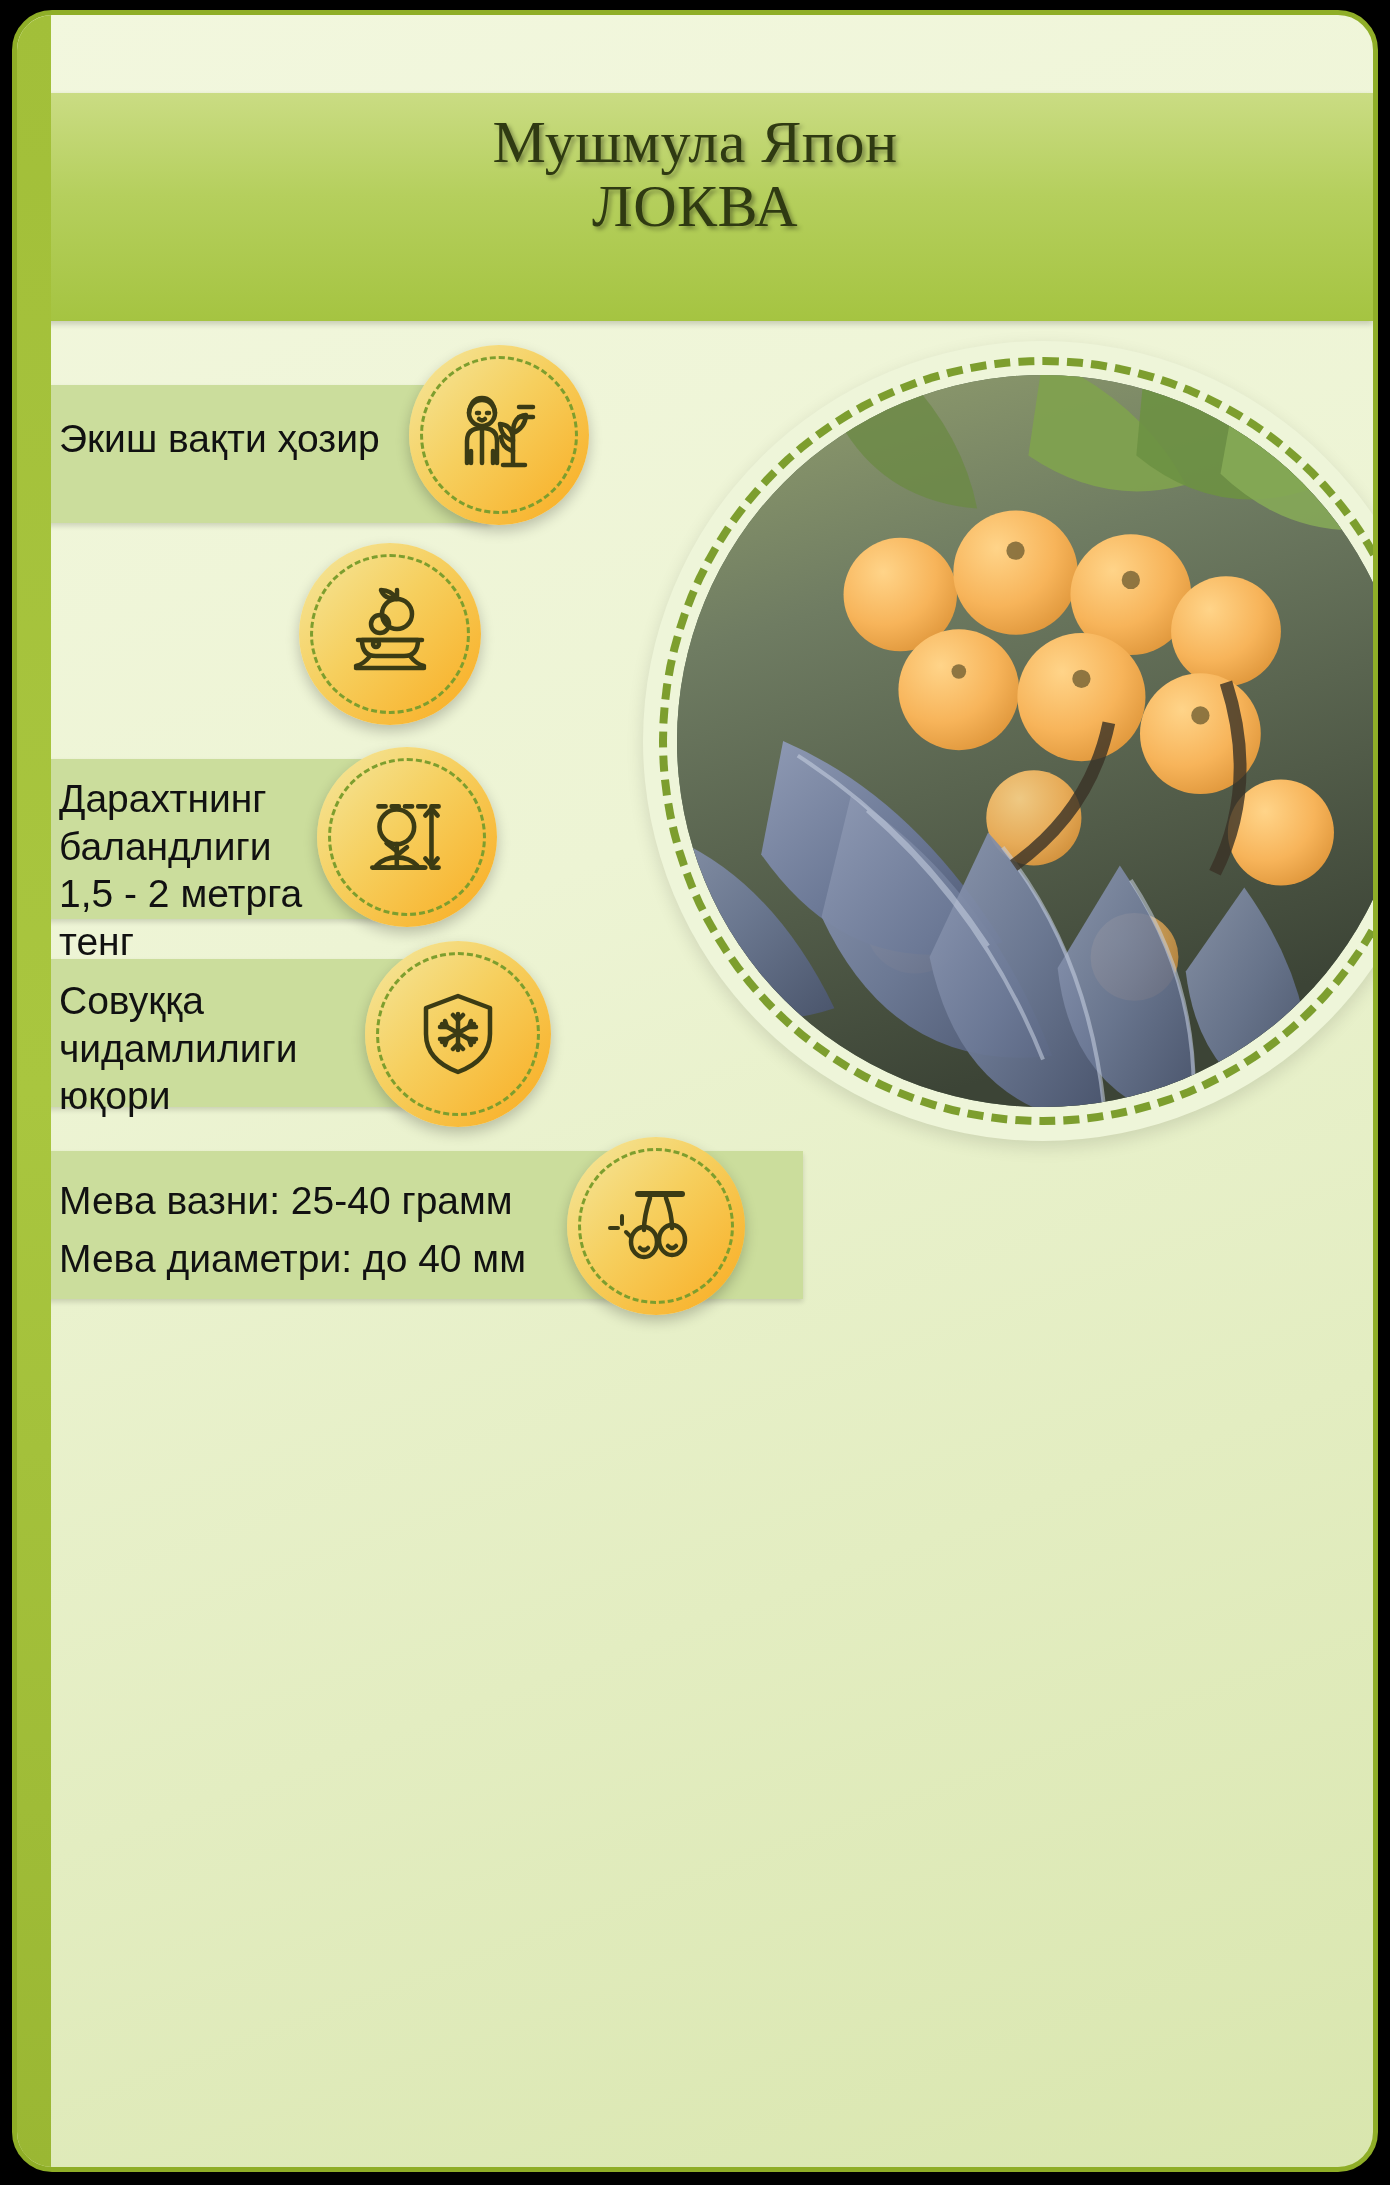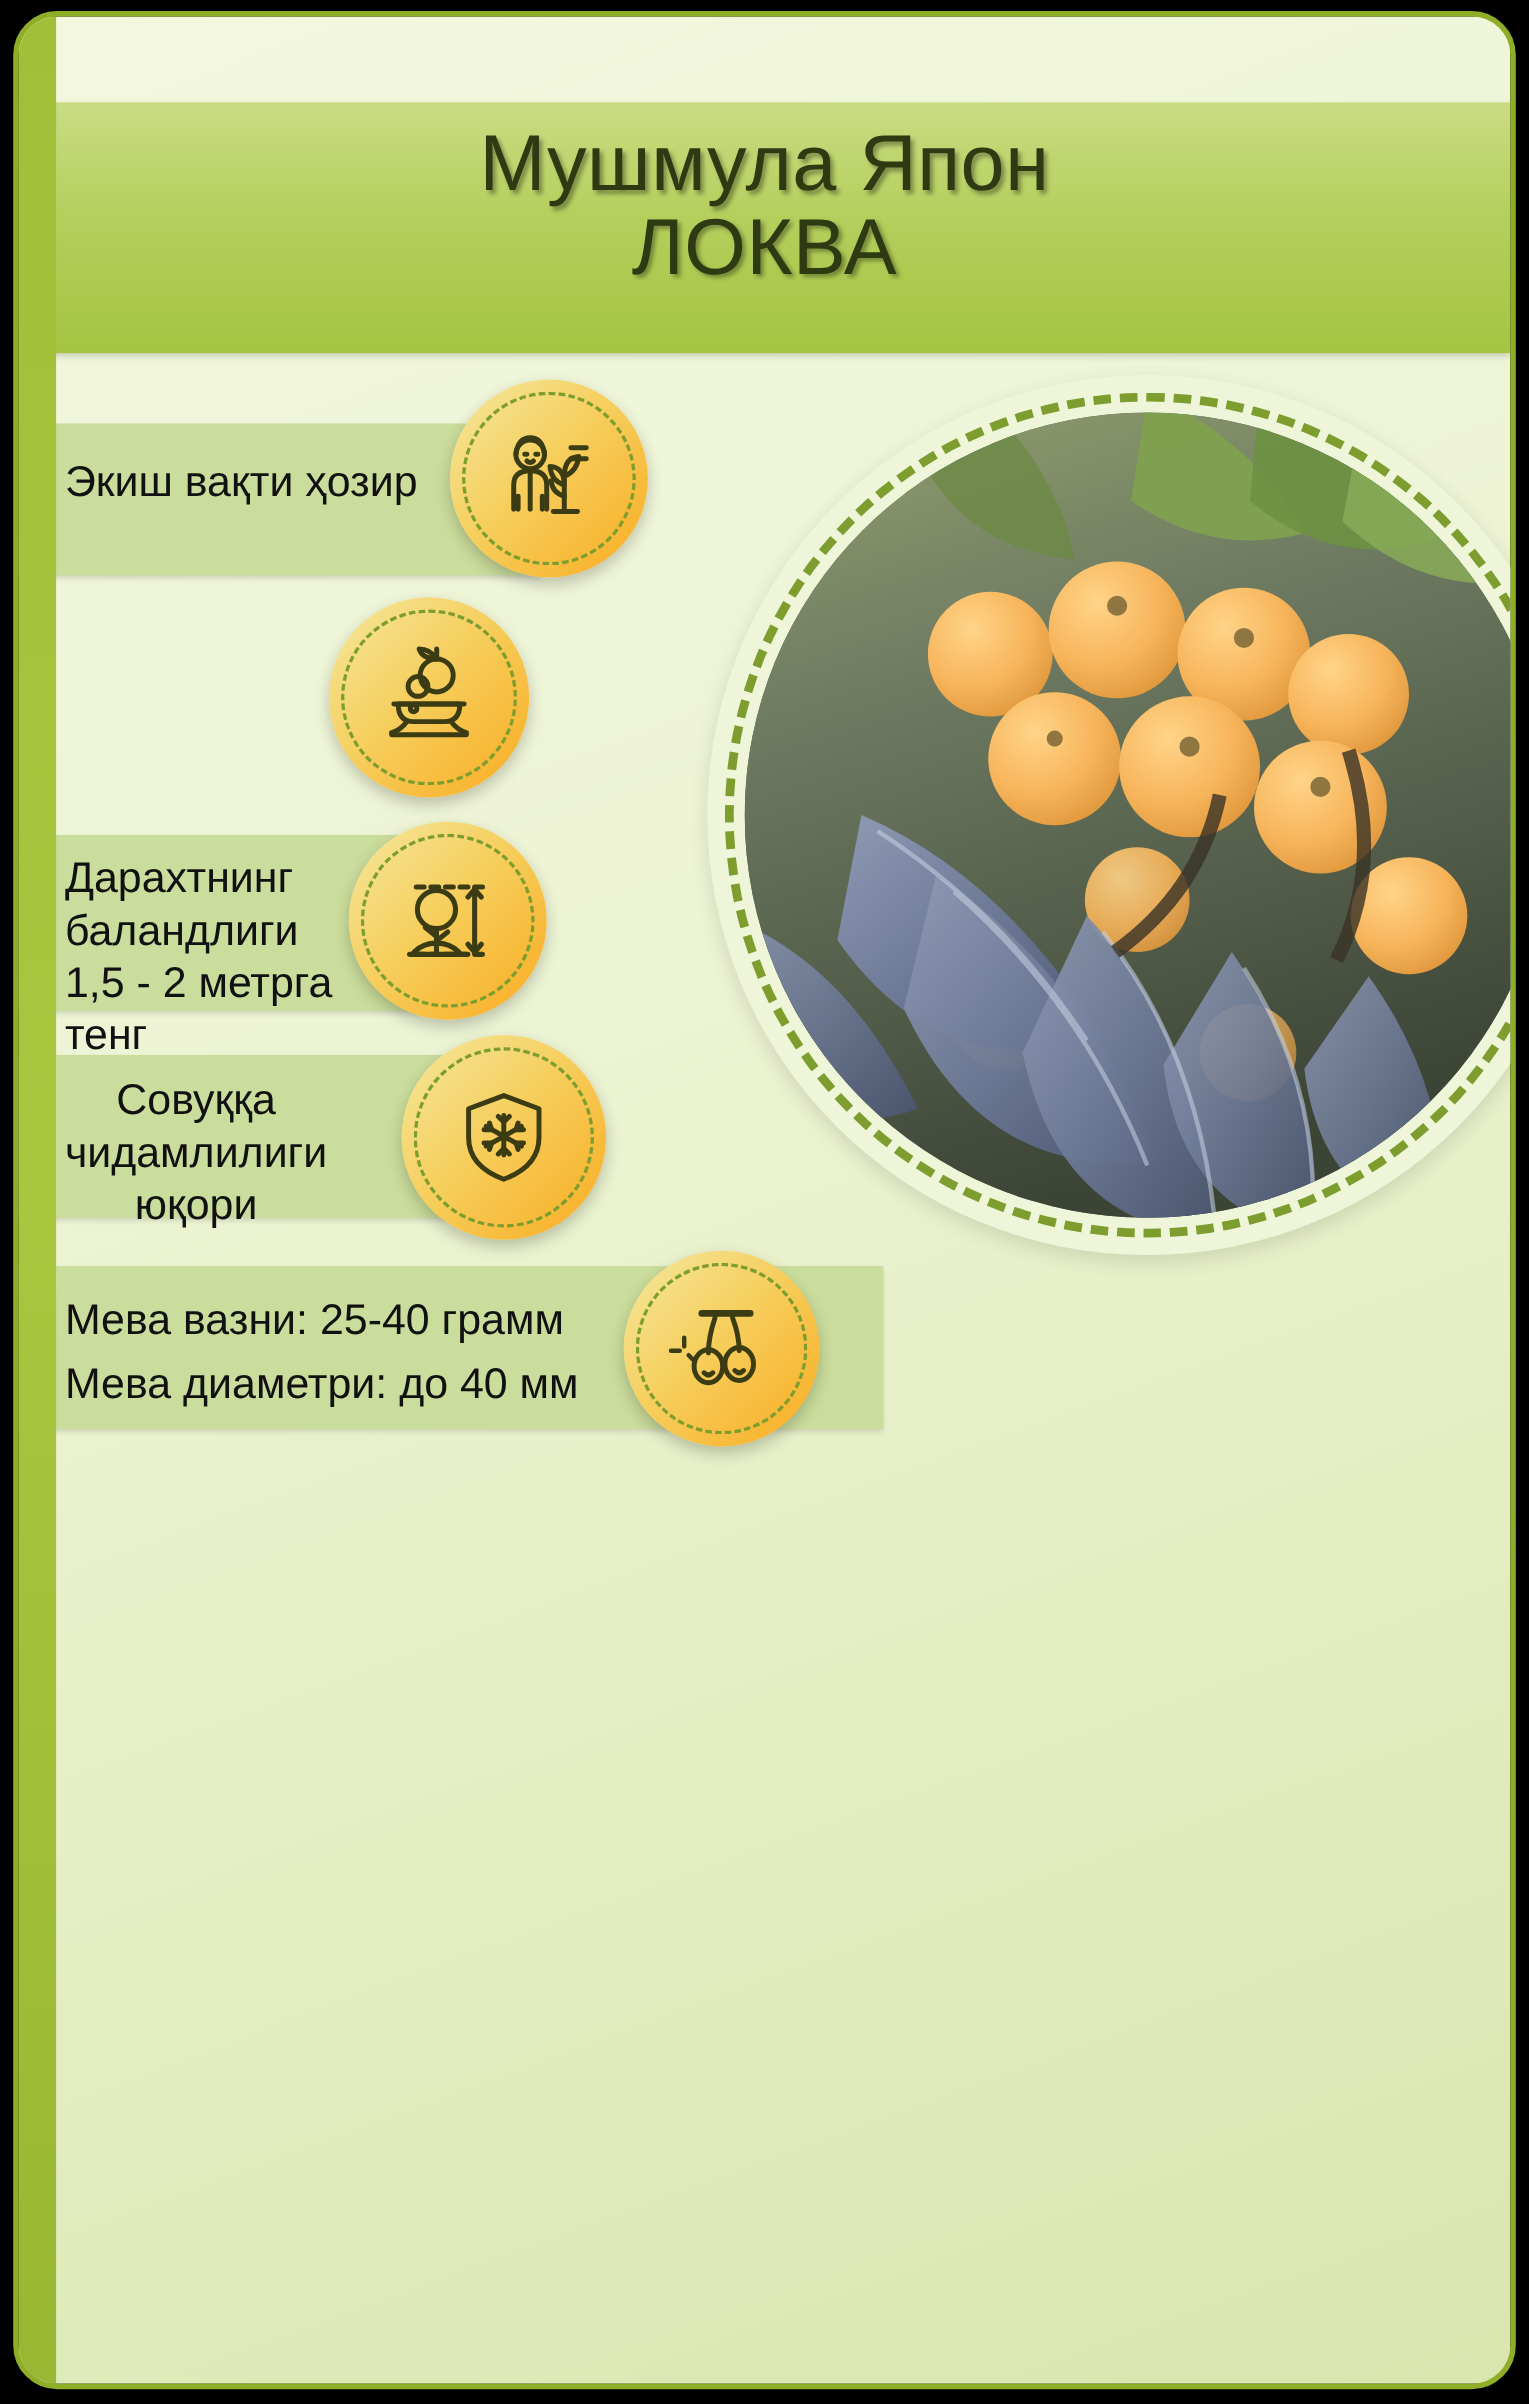--- a/index.html
+++ b/index.html
@@ -25,24 +25,24 @@
     position:absolute; left:0; top:78px; width:100%; height:228px;
     background:linear-gradient(180deg,#cadc83 0%,#b5cf5d 45%,#a5c441 100%);
     z-index:4;
     box-shadow:0 3px 6px rgba(0,0,0,.18);
   }
   #title{
     position:absolute; left:0; top:96px; width:100%;
     text-align:center; z-index:5;
     color:#2f3a12;
     font-weight:300;
-    font-size:72px; line-height:1.06;
+    font-size:60px; line-height:1.06;
     letter-spacing:.5px;
     text-shadow:3px 3px 4px rgba(0,0,0,.35);
-    font-family:Liberation Sans, sans-serif;
+    font-family:Liberation Serif, serif;
   }
   #title .l2{ display:block; }
 
   
   .band{
     position:absolute; left:0; z-index:2;
     background:#cbdd9c;
     box-shadow:0 3px 5px rgba(0,0,0,.14);
   }
   .band .txt{
@@ -181,21 +181,21 @@
 
 
   <div class="band" style="top:744px; width:400px; height:160px;">
     <div class="txt" style="top:16px;">Дарахтнинг
 баландлиги
 1,5 - 2 метрга
 тенг</div>
   </div>
 
   <div class="band" style="top:944px; width:438px; height:148px;">
-    <div class="txt" style="top:18px;text-align:center;">Совуққа
+    <div class="txt" style="top:18px;">Совуққа
 чидамлилиги
 юқори</div>
   </div>
 
   <div class="band" style="top:1136px; width:786px; height:148px;">
     <div class="txt" style="top:26px;">Мева вазни: 25-40 грамм</div>
     <div class="txt" style="top:84px;text-align:right;">Мева диаметри: до 40 мм</div>
   </div>
 
   <div class="bubble" style="left:392px; top:330px; width:180px; height:180px;">

